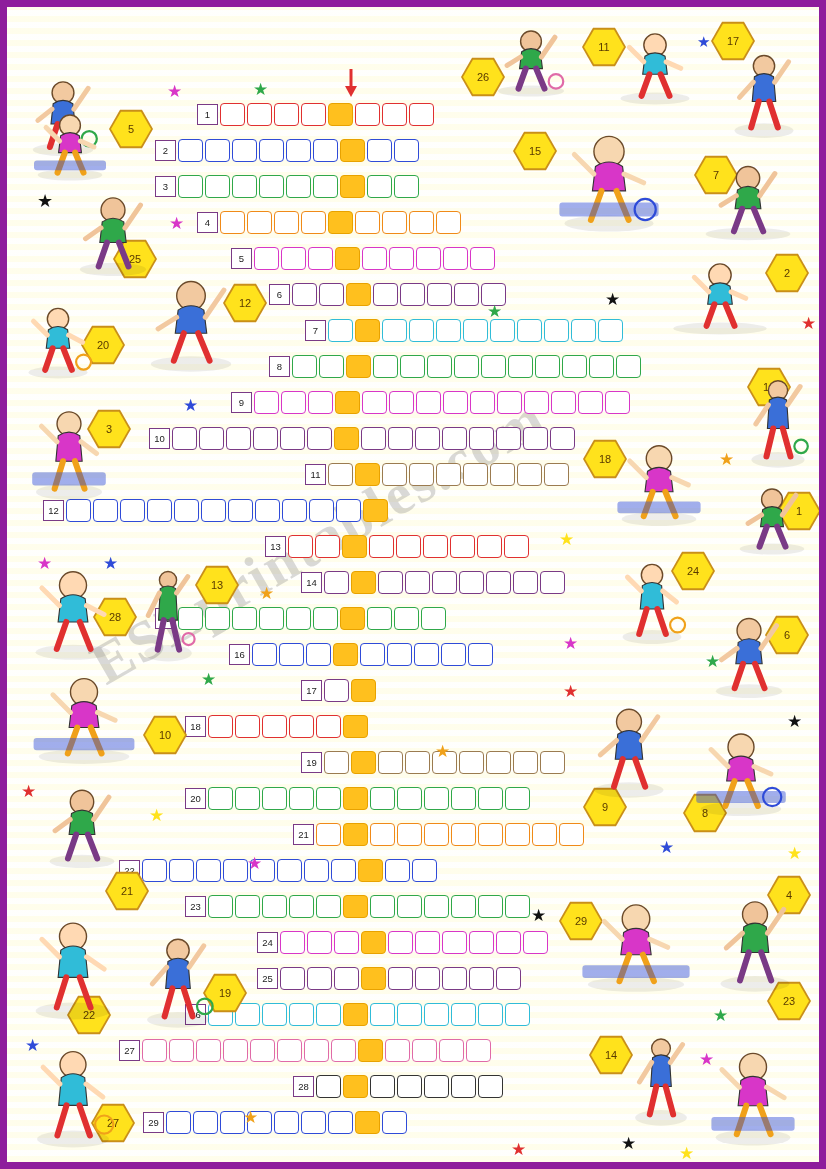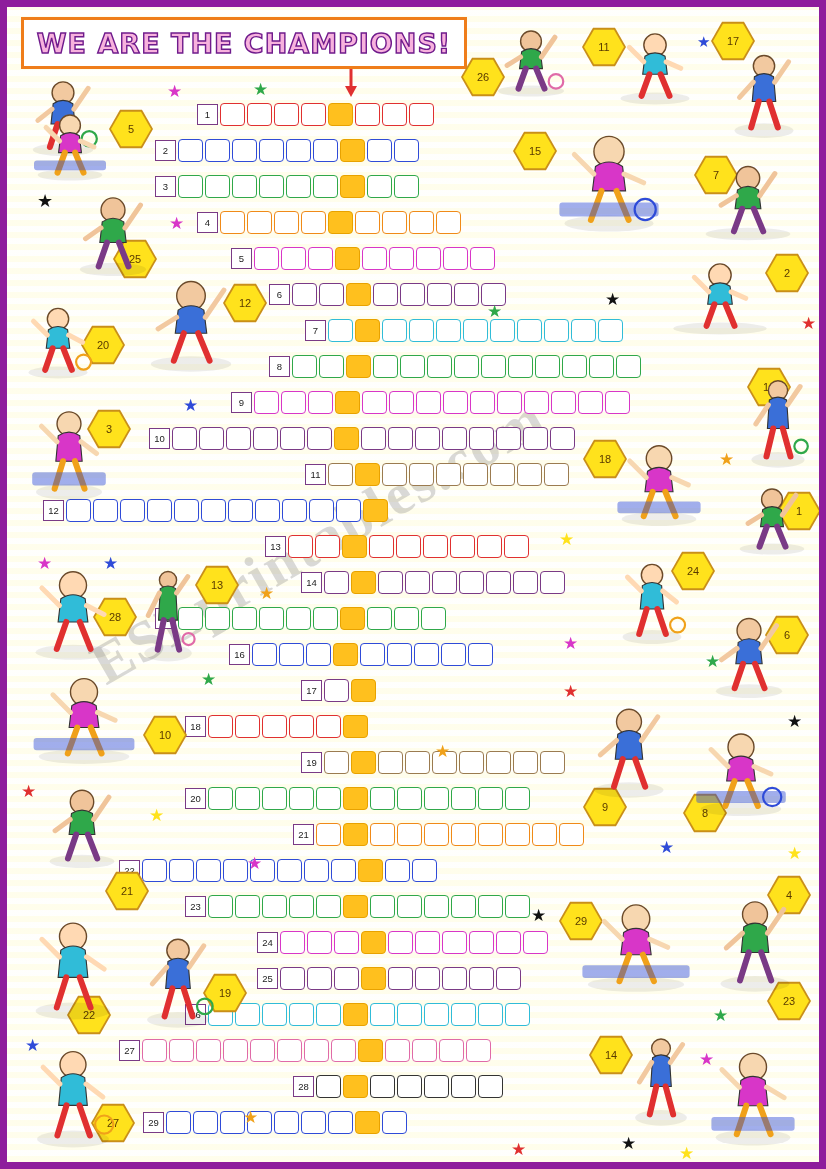--- a/index.html
+++ b/index.html
@@ -117,23 +117,20 @@
     pointer-events: none;
     white-space: nowrap;
   }
 </style>
 </head>
 <body>
 
 <div id="sheet">
   <div id="inner"></div>
 
-  <div id="title-wrap">
-    <div id="title-text">WE ARE THE CHAMPIONS!</div>
-  </div>
 
   <div id="arrow">
     <svg width="14" height="28" viewBox="0 0 14 28">
       <line x1="7" y1="0" x2="7" y2="20" stroke="#e03030" stroke-width="3"></line>
       <polygon points="7,28 1,17 13,17" fill="#e03030"></polygon>
     </svg>
   </div>
 
   <div id="wm">ESLprintables.com</div>
 

